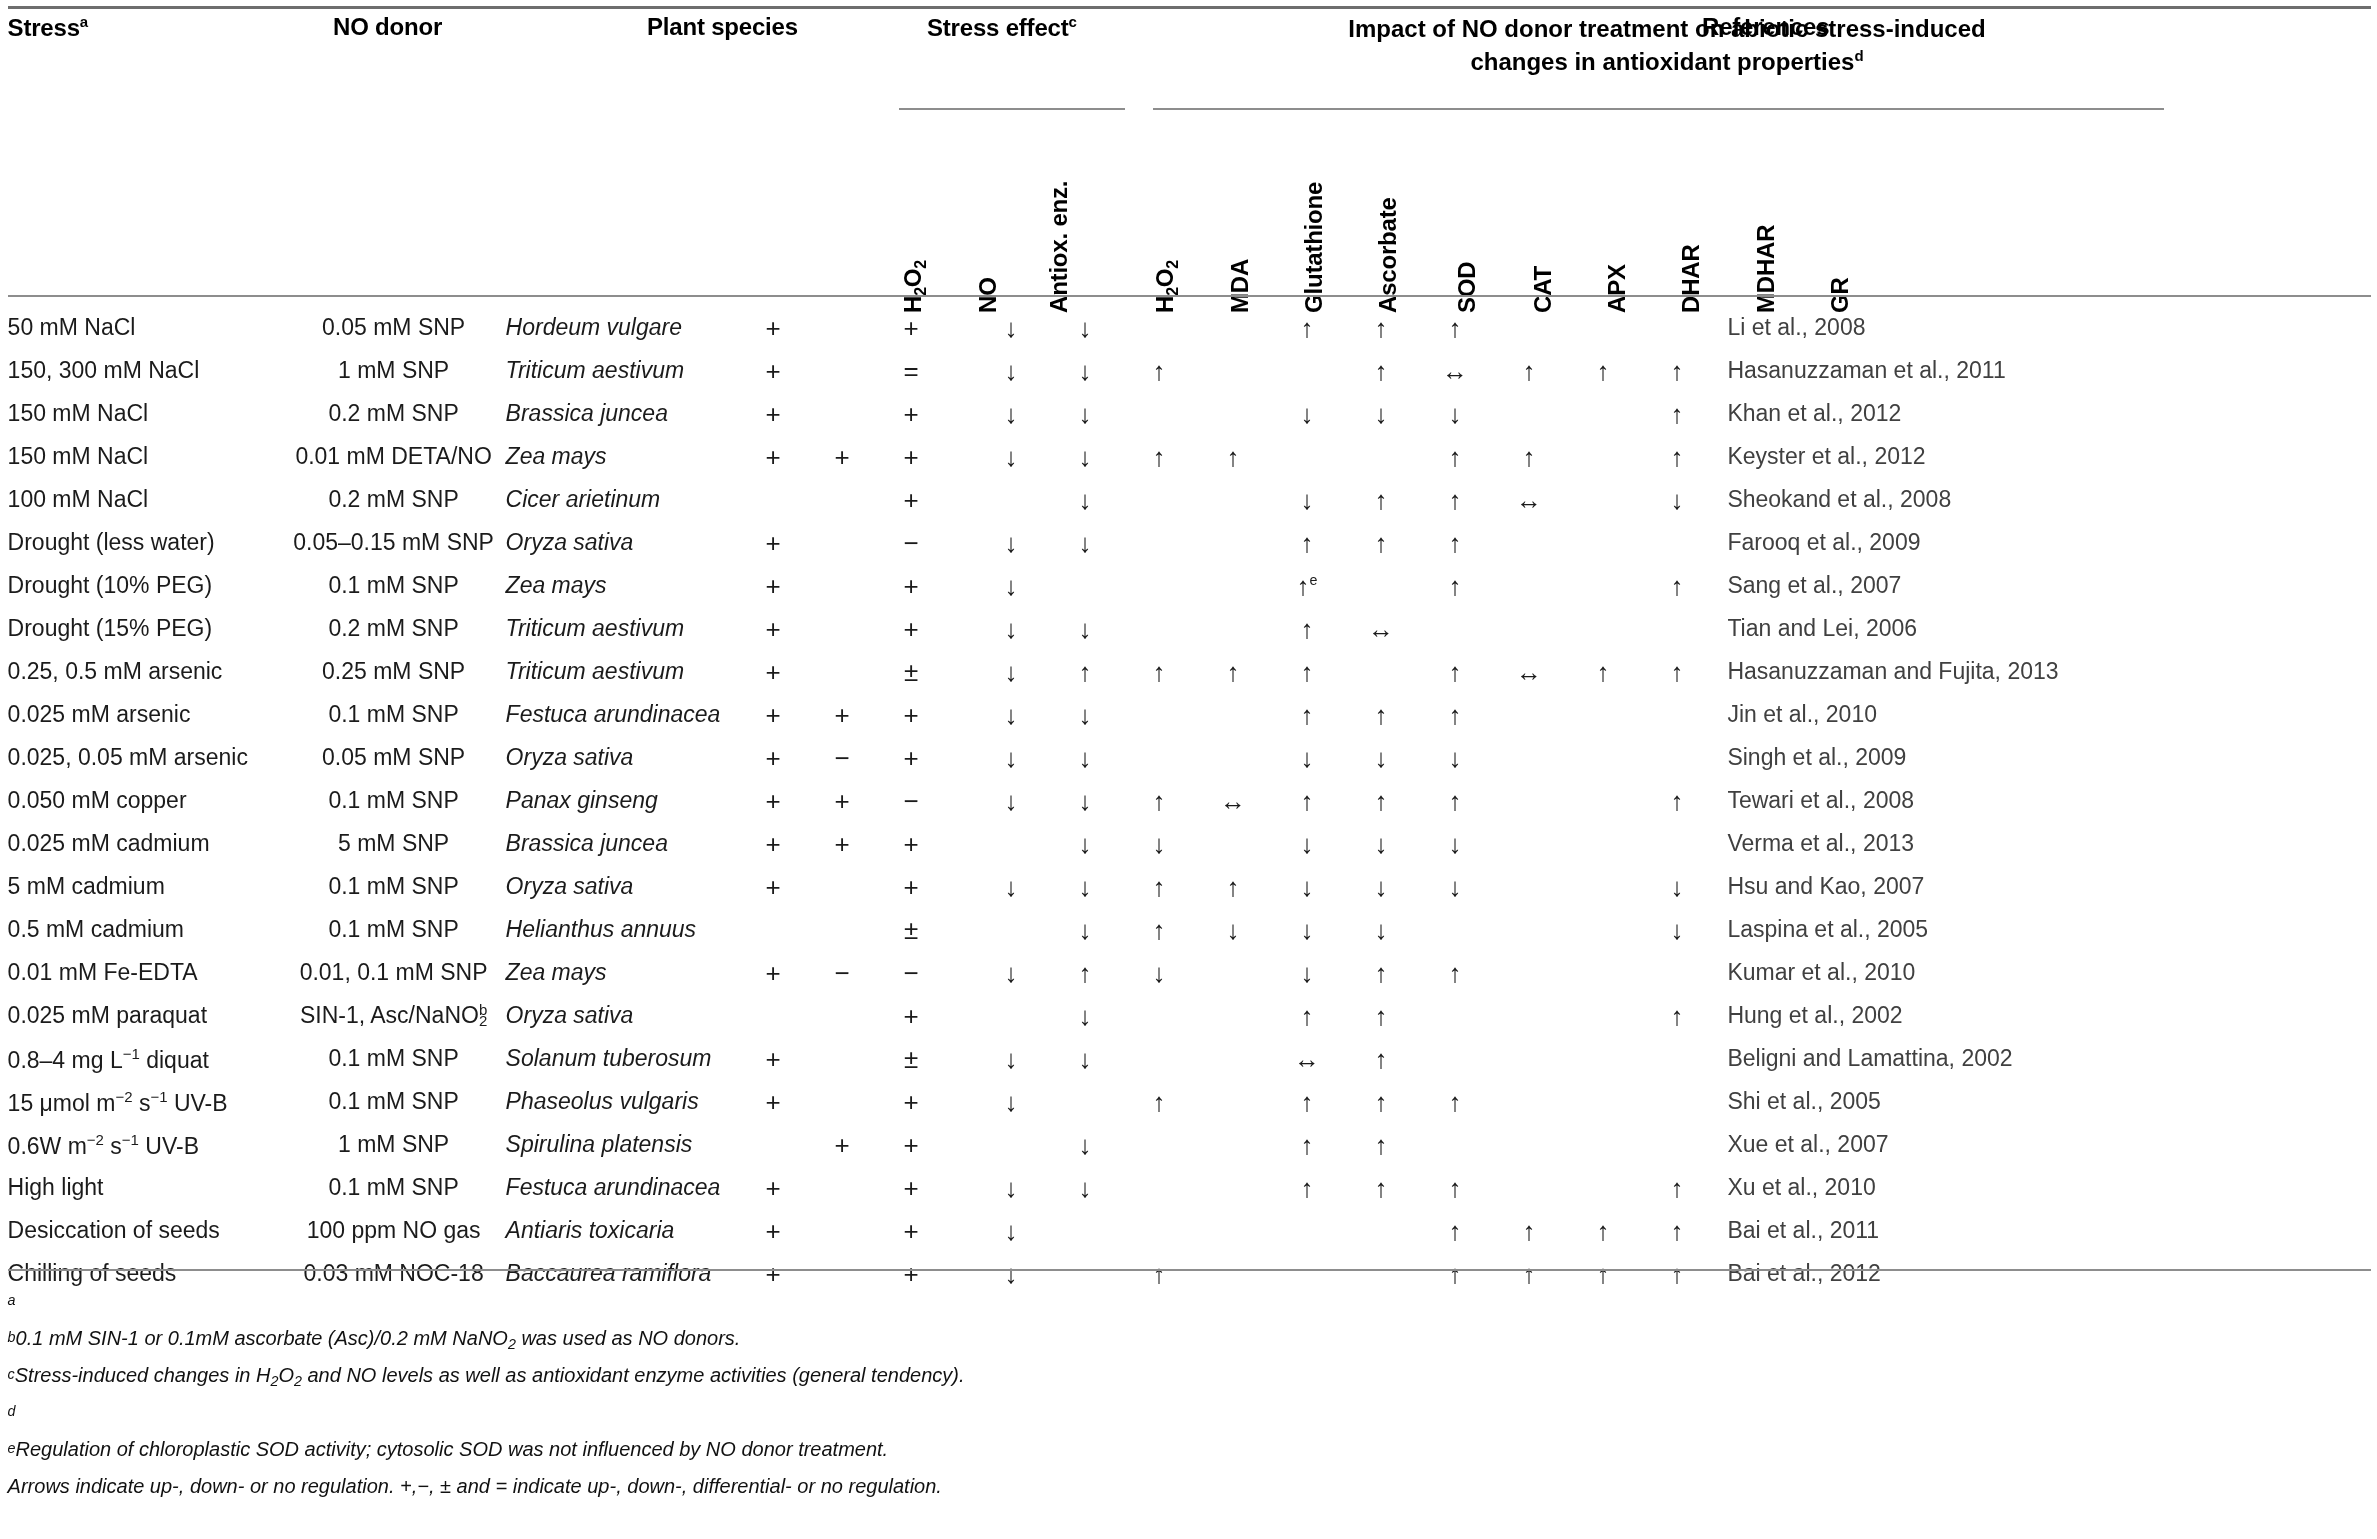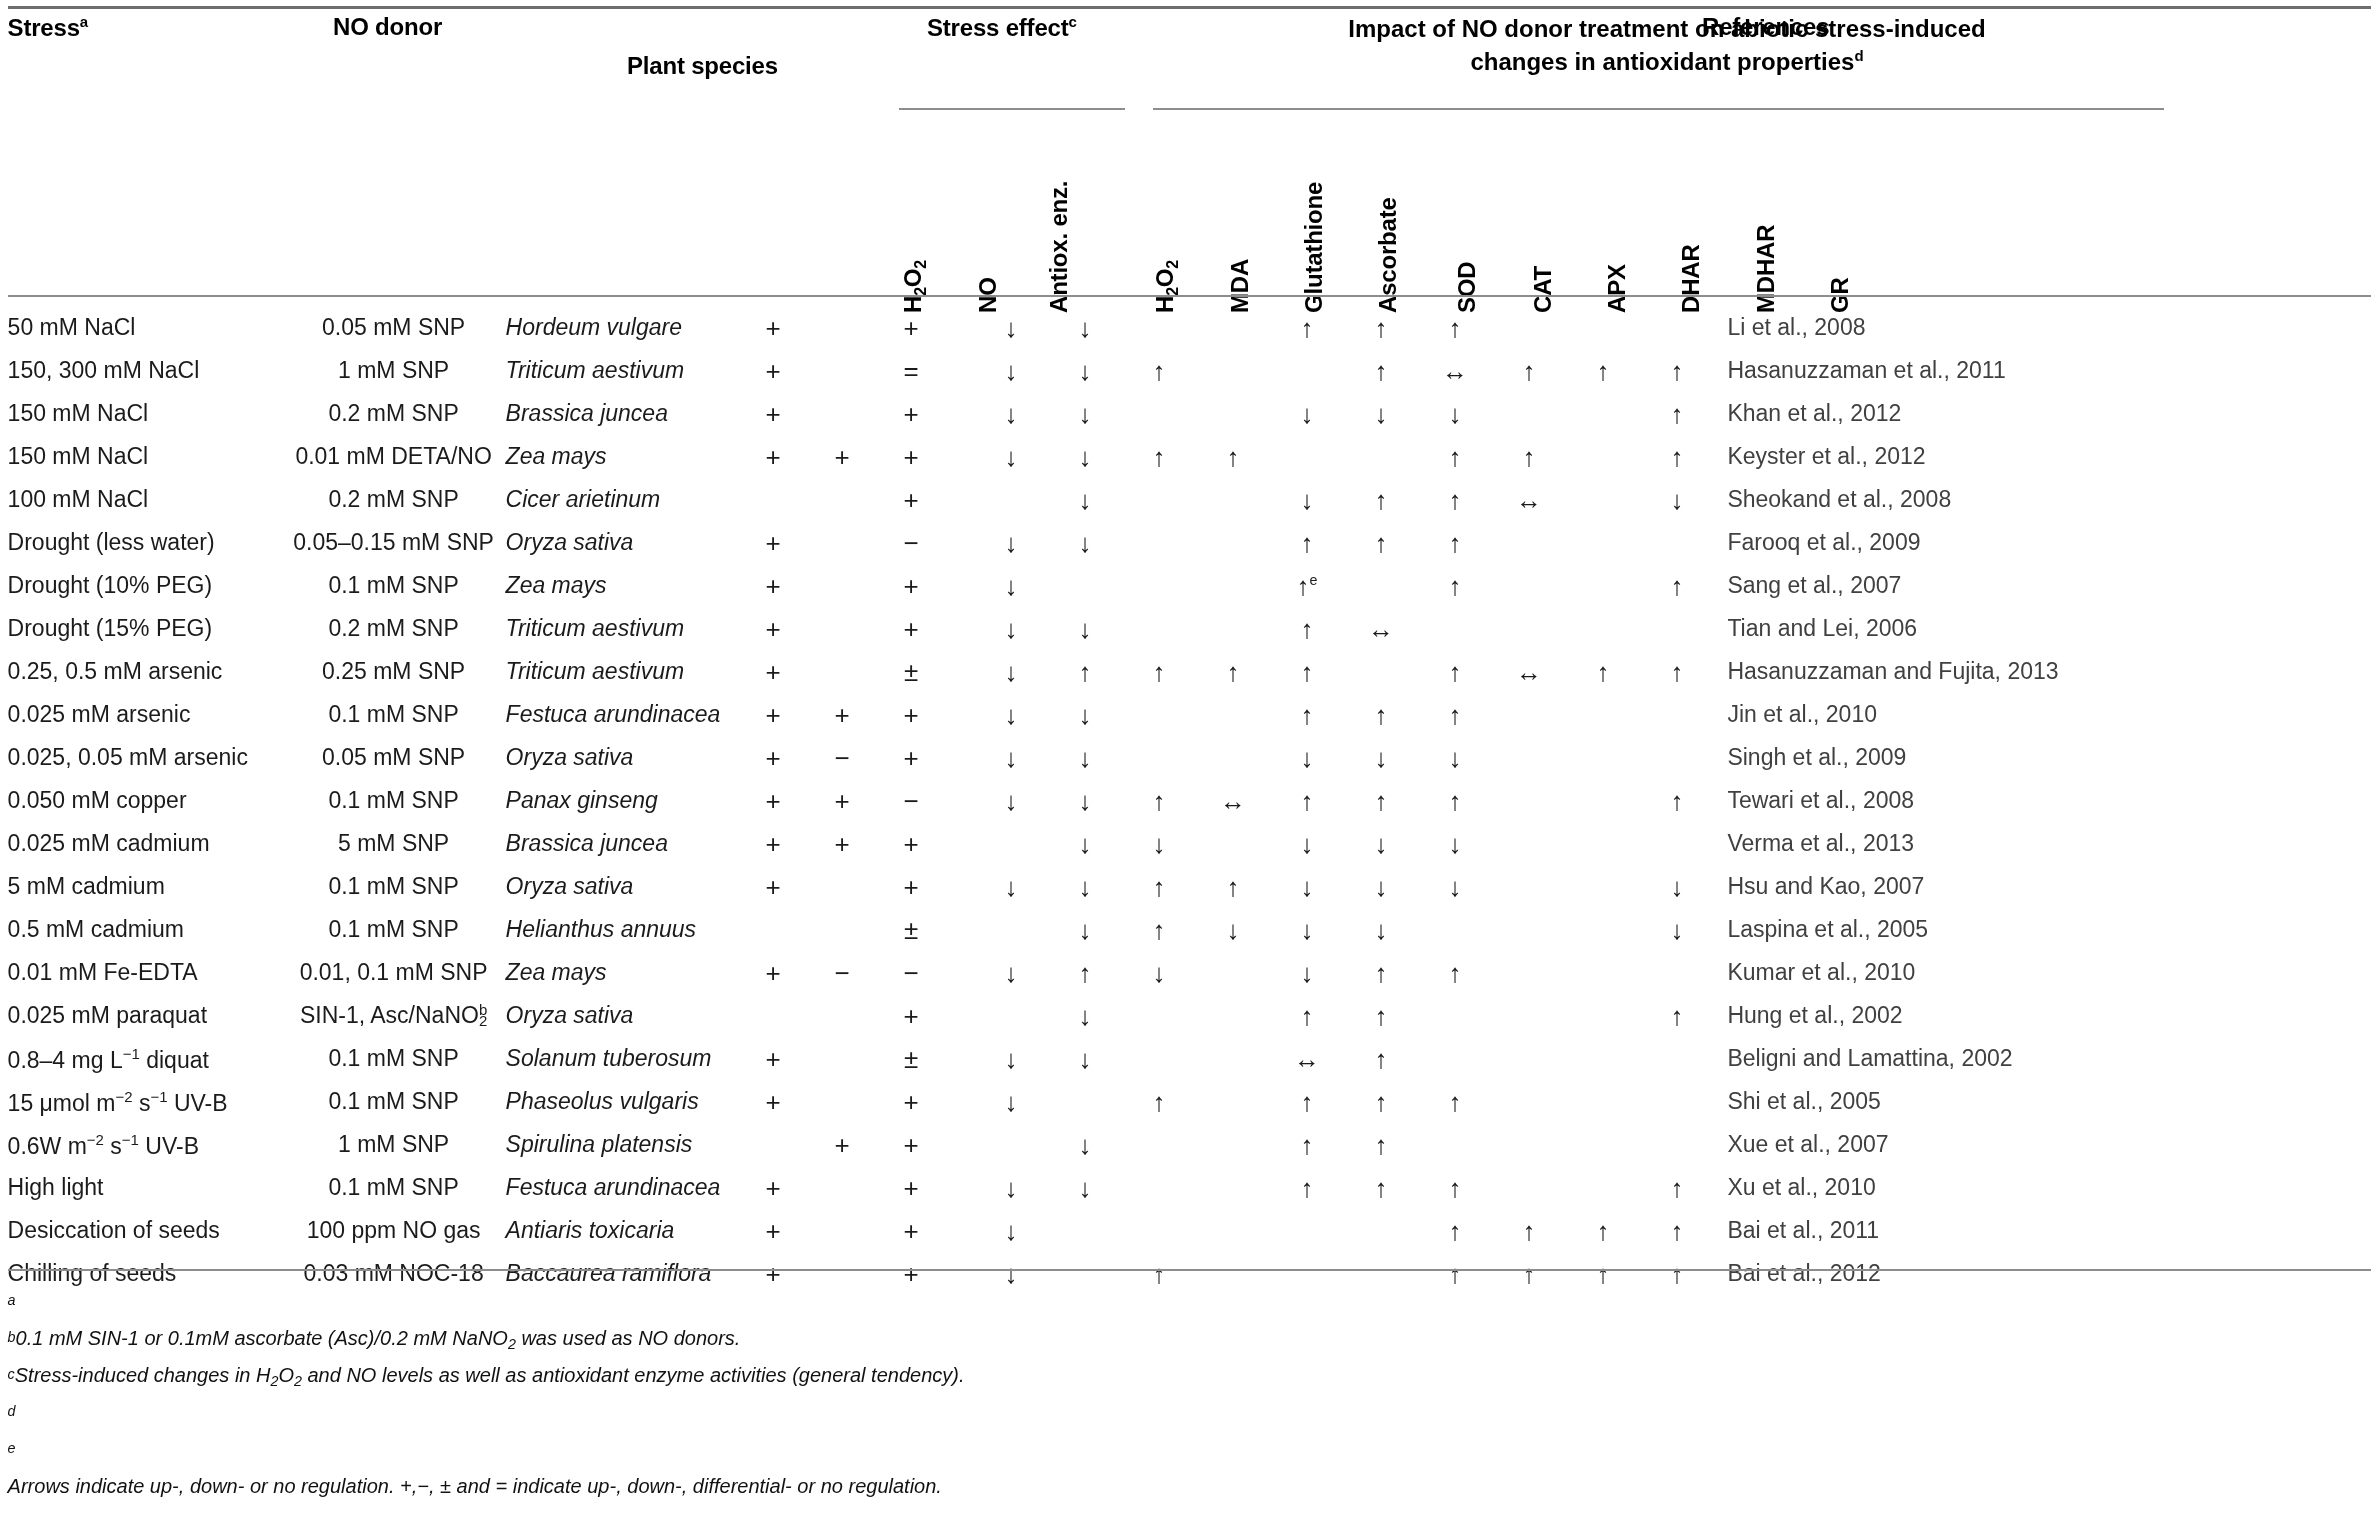--- a/index.html
+++ b/index.html
@@ -78,21 +78,21 @@
 <body>
 
 <div class="sheet">
 
   <div class="rule rule-top"></div>
 
   <div class="hdr" style="left:7.6px;top:13.3px;">
     <span>Stress</span><sup>a</sup>
   </div>
   <div class="hdr" style="left:333px;top:13.3px;">NO donor</div>
-  <div class="hdr" style="left:627px;top:13.3px;margin-top:39px;">Plant species</div>
+  <div class="hdr" style="left:647px;top:13.3px;">Plant species</div>
   <div class="hdr" style="left:927px;top:13.3px;">
     <span>Stress effect</span><sup>c</sup>
   </div>
   <div class="grouphdr" style="left:1170px;top:13.3px;width:994px;">
     <span>Impact of NO donor treatment on abiotic stress-induced</span><br>
     <span>changes in antioxidant properties</span><sup>d</sup>
   </div>
   <div class="hdr" style="left:1702px;top:13.3px;">References</div>
 
   <div class="minirule" style="left:899px;top:108px;width:226px;"></div>
@@ -592,20 +592,21 @@
       </div>
       <div class="note">
         <sup>c</sup>
         <span>Stress-induced changes in H<sub>2</sub>O<sub>2</sub> and NO levels as well as antioxidant enzyme activities (general tendency).</span>
       </div>
       <div class="note">
         <sup>d</sup>
       </div>
       <div class="note">
         <sup>e</sup>
+        <span>Regulation of chloroplastic SOD activity; cytosolic SOD was not influenced by NO donor treatment.</span>
       </div>
       <div class="note">
         <span>Arrows indicate up-, down- or no regulation. +,−, ± and = indicate up-, down-, differential- or no regulation.</span>
       </div>
     </div>
 
 </div>
 
 
 </body></html>

